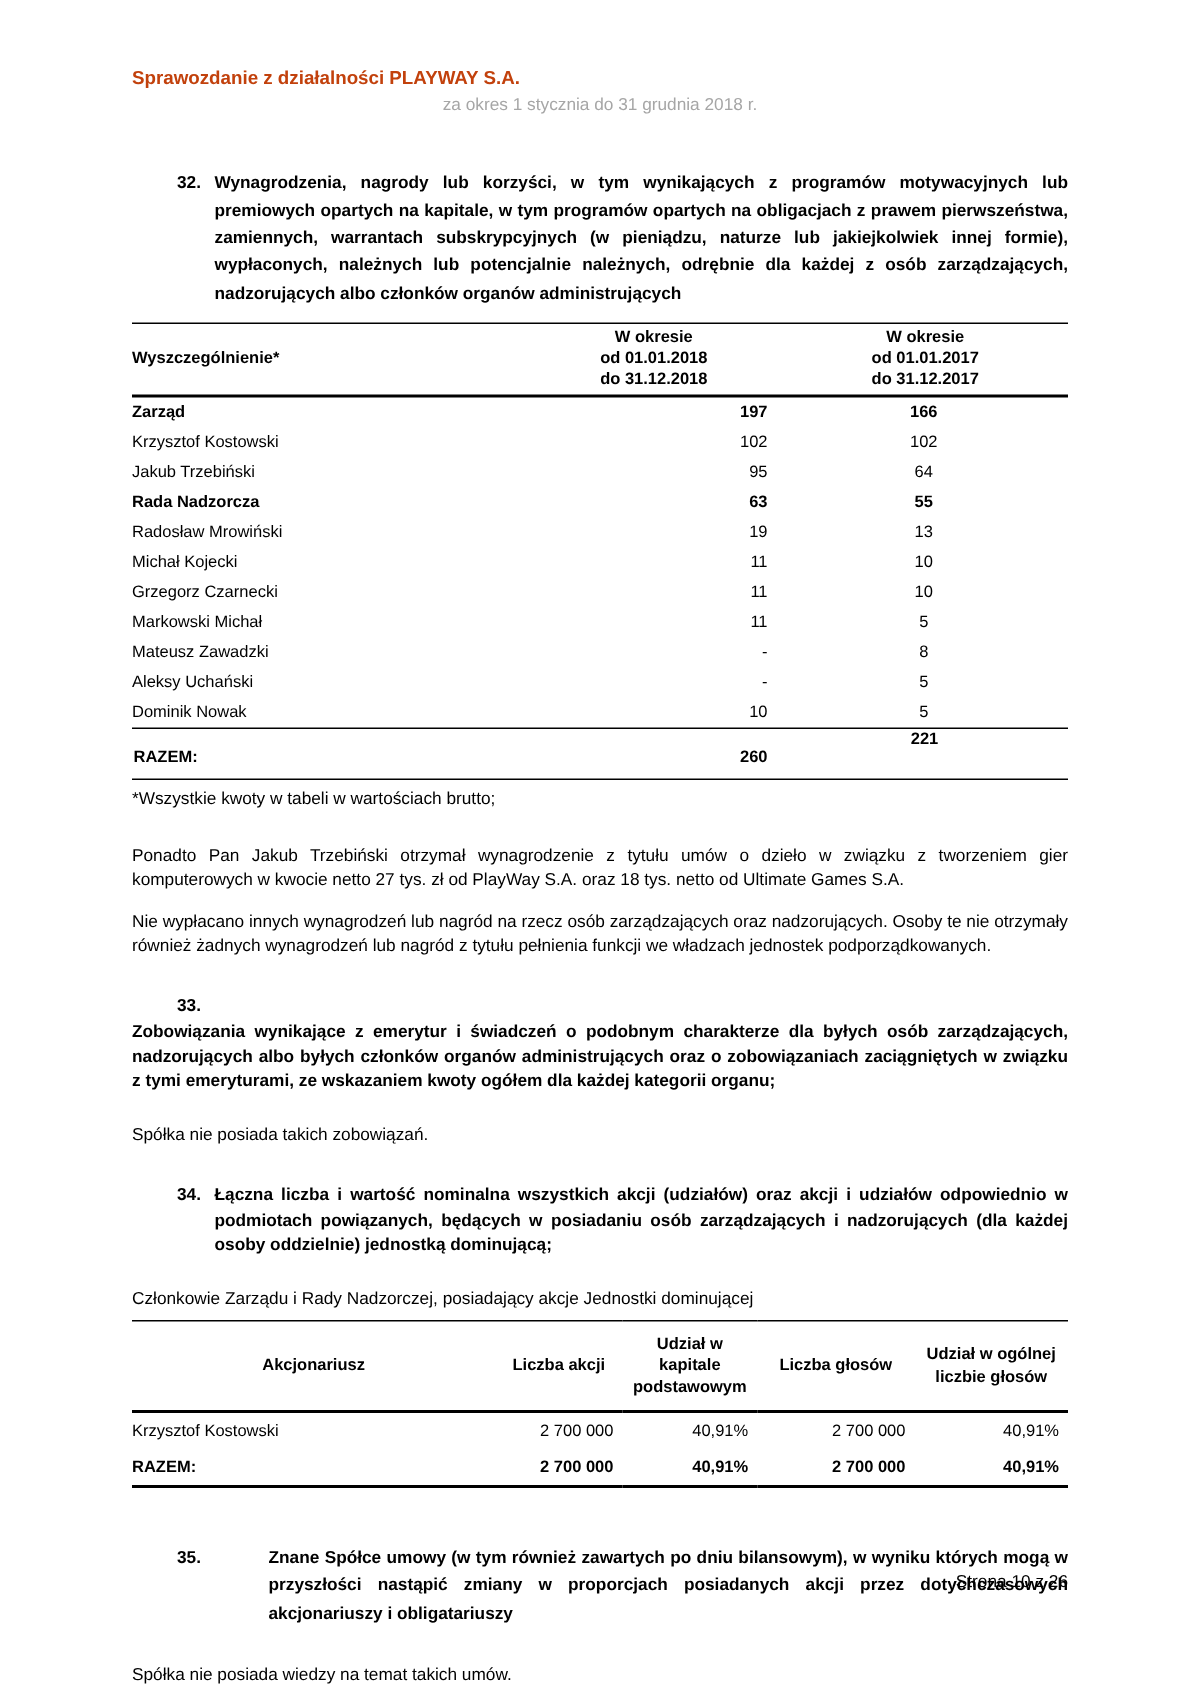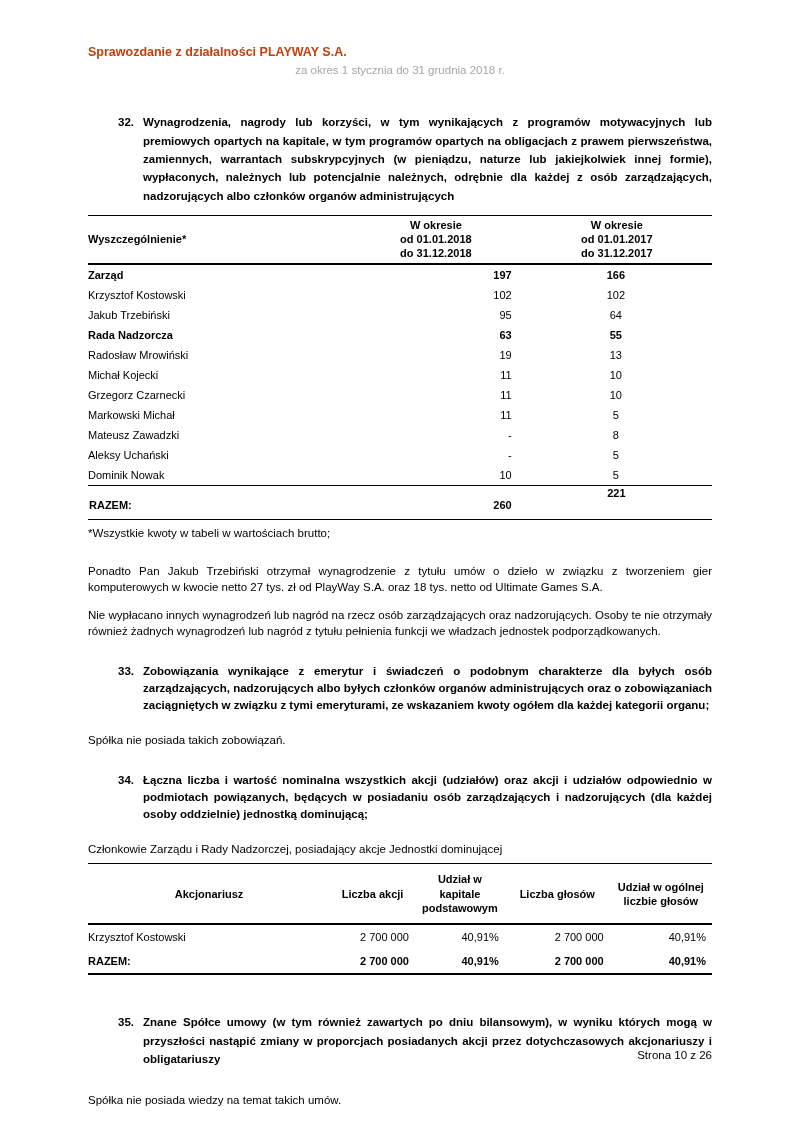--- a/index.html
+++ b/index.html
@@ -12,23 +12,23 @@
 
   
   .doc-title{font-size:12.5px;font-weight:bold;color:#c2410c;text-align:left;line-height:1.3;}
   .doc-subtitle{font-size:11.5px;color:#a6a6a6;text-align:center;line-height:1.3;margin-top:3px;}
 
   
   .item{display:flex;font-weight:bold;font-size:11.5px;line-height:1.6;text-align:justify;}
   .item .num{flex:none;width:25px;margin-left:30px;}
   .item .txt{flex:1;}
   #item32{margin-top:35px;}
-  #item33{margin-top:24px;line-height:1.45;}
+  #item33{margin-top:24px;line-height:1.45;flex-direction:column;}
   #item34{margin-top:24px;line-height:1.45;}
-  #item35{margin-top:38px;line-height:1.6;}
+  #item35{margin-top:38px;line-height:1.6;gap:36px;}
 
   
   .para{font-size:11.5px;line-height:1.4;text-align:justify;}
   #para-trzebinski{margin-top:24px;}
   #para-niewyplacano{margin-top:5px;}
   #para-zobowiazania{margin-top:19px;}
   #para-umowy{margin-top:24px;}
 
   
   table{border-collapse:collapse;width:100%;table-layout:fixed;}

